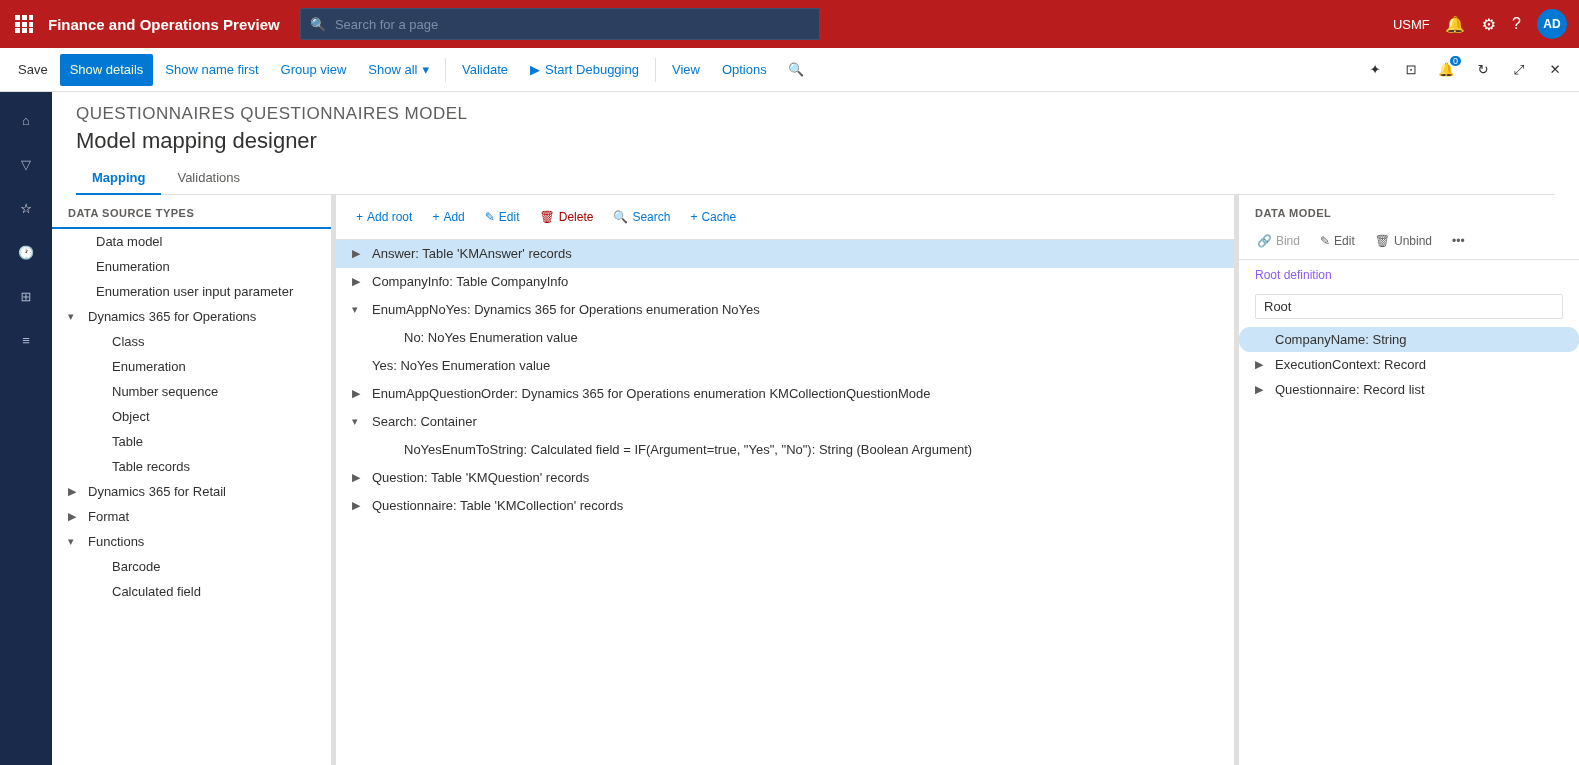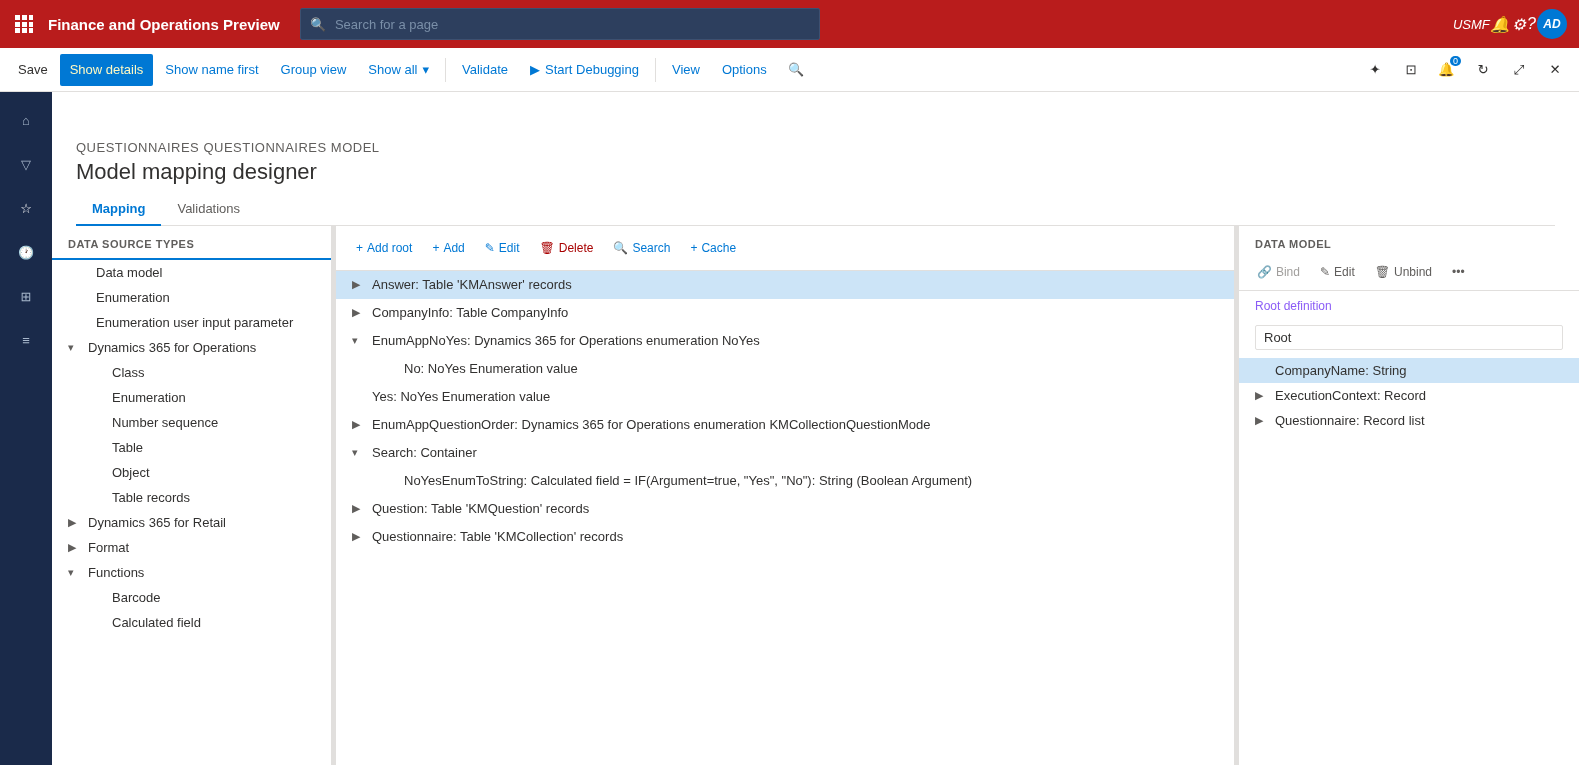--- a/index.html
+++ b/index.html
@@ -23,21 +23,21 @@
       border: 1px solid #3d5070;
       border-radius: 2px;
       height: 32px;
       display: flex;
       align-items: center;
       padding: 0 10px;
       color: #aab4c4;
       font-size: 13px;
     }
     .top-nav-search span { margin-right: 8px; color: #7a8fa8; }
-    .top-nav-right { margin-left: auto; display: flex; align-items: center; gap: 1px; color: white; font-size: 13px; font-style: italic; }
+    .top-nav-right { margin-left: auto; display: flex; align-items: center; gap: 16px; color: white; font-size: 13px; }
     .top-nav-right .user-badge { background: #0078d4; border-radius: 50%; width: 30px; height: 30px; display: flex; align-items: center; justify-content: center; font-weight: 600; font-size: 12px; }
 
     
     .command-bar {
       background: #ffffff;
       height: 44px;
       display: flex;
       align-items: center;
       padding: 8px 8px;
       border-bottom: 1px solid #e1dfdd;
@@ -78,21 +78,21 @@
       gap: 4px;
     }
     .sidebar-icon { width: 40px; height: 40px; display: flex; align-items: center; justify-content: center; color: #a8b8cc; cursor: pointer; border-radius: 2px; }
     .sidebar-icon.active { color: white; }
 
     
     .content-area { flex: 1; display: flex; flex-direction: column; background: #faf9f8; overflow: hidden; }
 
     
     .page-header { padding: 12px 24px 0; background: white; }
-    .breadcrumb { font-size: 13px; color: #605e5c; text-transform: uppercase; letter-spacing: 0.5px; margin-bottom: 4px; margin-top: 36px; }
+    .breadcrumb { font-size: 17px; color: #605e5c; text-transform: uppercase; letter-spacing: 0.5px; margin-bottom: 4px; }
     .page-title { font-size: 22px; font-weight: 300; color: #323130; margin-bottom: 8px; }
     .page-tabs { display: flex; gap: 0; border-bottom: 1px solid #e1dfdd; }
     .page-tab { padding: 8px 16px; cursor: pointer; font-size: 13px; color: #605e5c; border-bottom: 2px solid transparent; margin-bottom: -1px; }
     .page-tab.active { color: #0078d4; border-bottom: 2px solid #0078d4; font-weight: 600; }
 
     
     .three-panel { display: flex; flex: 1; overflow: hidden; }
 
     
     .left-panel {
@@ -213,20 +213,21 @@
       border-radius: 2px;
     }
     .right-content { flex: 1; overflow-y: auto; }
     .dm-item {
       display: flex;
       align-items: center;
       padding: 5px 16px;
       cursor: pointer;
       font-size: 13px;
       color: #323130;
+      border-radius: 11px;
     }
     .dm-item.selected { background: #cce4f7; }
     .dm-item .chevron { width: 16px; margin-right: 4px; font-size: 11px; color: #605e5c; }
 
     
     ::-webkit-scrollbar { width: 6px; height: 6px; }
     ::-webkit-scrollbar-track { background: #f3f2f1; }
     ::-webkit-scrollbar-thumb { background: #c8c6c4; border-radius: 3px; }
 
     .divider-handle {
@@ -330,22 +331,22 @@
         <div class="tree-item level-1"><span class="chevron"></span>Data model</div>
         <div class="tree-item level-1"><span class="chevron"></span>Enumeration</div>
         <div class="tree-item level-1"><span class="chevron"></span>Enumeration user input parameter</div>
 
         <div class="tree-item" style="padding-left:16px;">
           <span class="chevron">▾</span>Dynamics 365 for Operations
         </div>
         <div class="tree-item level-2"><span class="chevron"></span>Class</div>
         <div class="tree-item level-2"><span class="chevron"></span>Enumeration</div>
         <div class="tree-item level-2"><span class="chevron"></span>Number sequence</div>
+        <div class="tree-item level-2"><span class="chevron"></span>Object</div>
         <div class="tree-item level-2"><span class="chevron"></span>Table</div>
-        <div class="tree-item level-2"><span class="chevron"></span>Object</div>
         <div class="tree-item level-2"><span class="chevron"></span>Table records</div>
 
         <div class="tree-item" style="padding-left:16px;">
           <span class="chevron">▶</span>Dynamics 365 for Retail
         </div>
         <div class="tree-item" style="padding-left:16px;">
           <span class="chevron">▶</span>Format
         </div>
         <div class="tree-item" style="padding-left:16px;">
           <span class="chevron">▾</span>Functions

